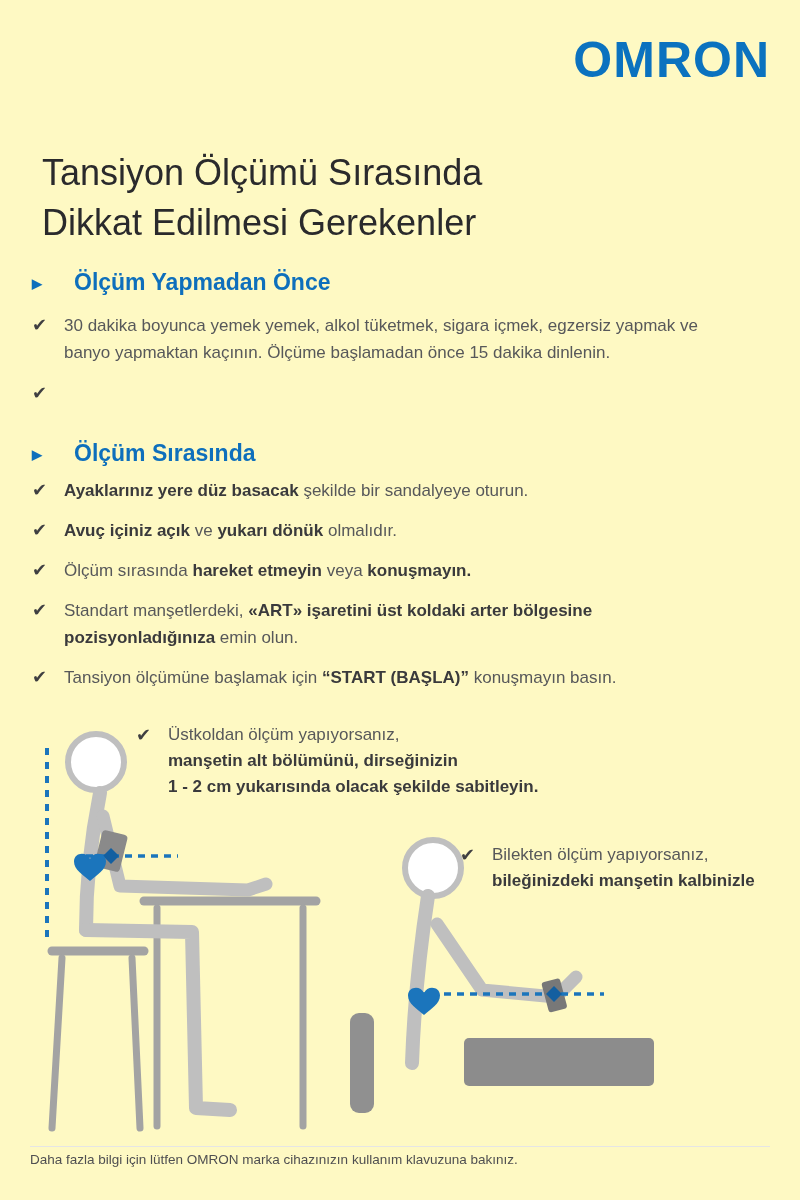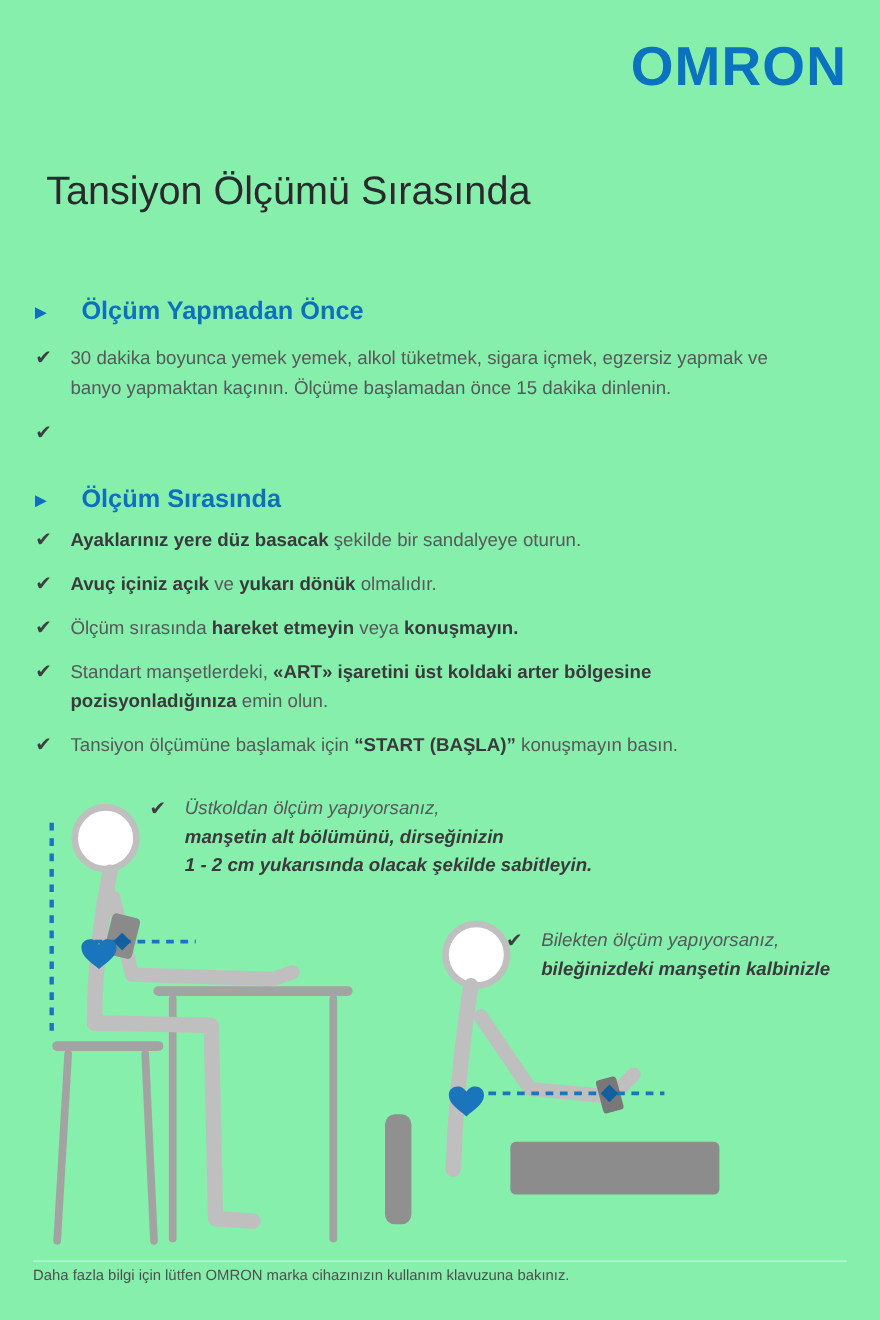--- a/index.html
+++ b/index.html
@@ -1,21 +1,21 @@
 <!DOCTYPE html>
 <html><head>
 <meta charset="utf-8">
 <style>
   * { margin:0; padding:0; box-sizing:border-box; }
   html,body { background:#ffffff; }
   body {
     width:800px; height:1200px; position:relative; overflow:hidden;
     font-family:"Liberation Sans", sans-serif; color:#57585a;
   }
-  .page { position:relative; width:800px; height:1200px; background:#86efac; }
+  .page { position:relative; width:800px; height:1200px; background:#fef9c3; }
 
   
   .logo-row { position:absolute; top:34px; right:30px; }
   .logo {
     font-size:50px; font-weight:bold; color:#0b72bf; letter-spacing:1px;
     line-height:52px;
   }
 
   
   .title { position:absolute; top:148px; left:42px; font-weight:500; color:#2a2a2c; }
@@ -38,21 +38,21 @@
 
   
   .figures { position:absolute; top:712px; left:0; width:800px; height:436px; }
   .fig-left  { position:absolute; left:24px;  top:6px; }
   .fig-right { position:absolute; left:336px; top:116px; }
 
   .note { position:absolute; display:flex; gap:12px; align-items:flex-start; }
   .note-left  { left:136px; top:10px;  width:460px; }
   .note-right { left:460px; top:130px; width:330px; }
   .note .check { line-height:26px; }
-  .note-text { font-size:17px; line-height:26px;font-style:italic; }
+  .note-text { font-size:17px; line-height:26px; }
   .note-lead { display:block; color:#57585a; }
   .note-bold { display:block; color:#3a3a3c; font-weight:bold; }
 
   
   .footer {
     position:absolute; top:1146px; left:30px; right:30px;
     border-top:1px solid #e5e5e5; padding-top:4px;
   }
   .footer p { font-size:13.5px; color:#4f4f51; line-height:18px; }
 </style>
@@ -60,20 +60,21 @@
 <body>
 
 <div class="page">
 
   <div class="logo-row">
     <div class="logo">OMRON</div>
   </div>
 
   <h1 class="title">
     <span class="title-line">Tansiyon Ölçümü Sırasında</span>
+    <span class="title-line">Dikkat Edilmesi Gerekenler</span>
   </h1>
 
   <div class="content">
 
     <section class="sec sec1">
       <h2 class="sec-head">
         <span class="arrow">▶</span>
         <span class="sec-head-text">Ölçüm Yapmadan Önce</span>
       </h2>
       <div class="item">

